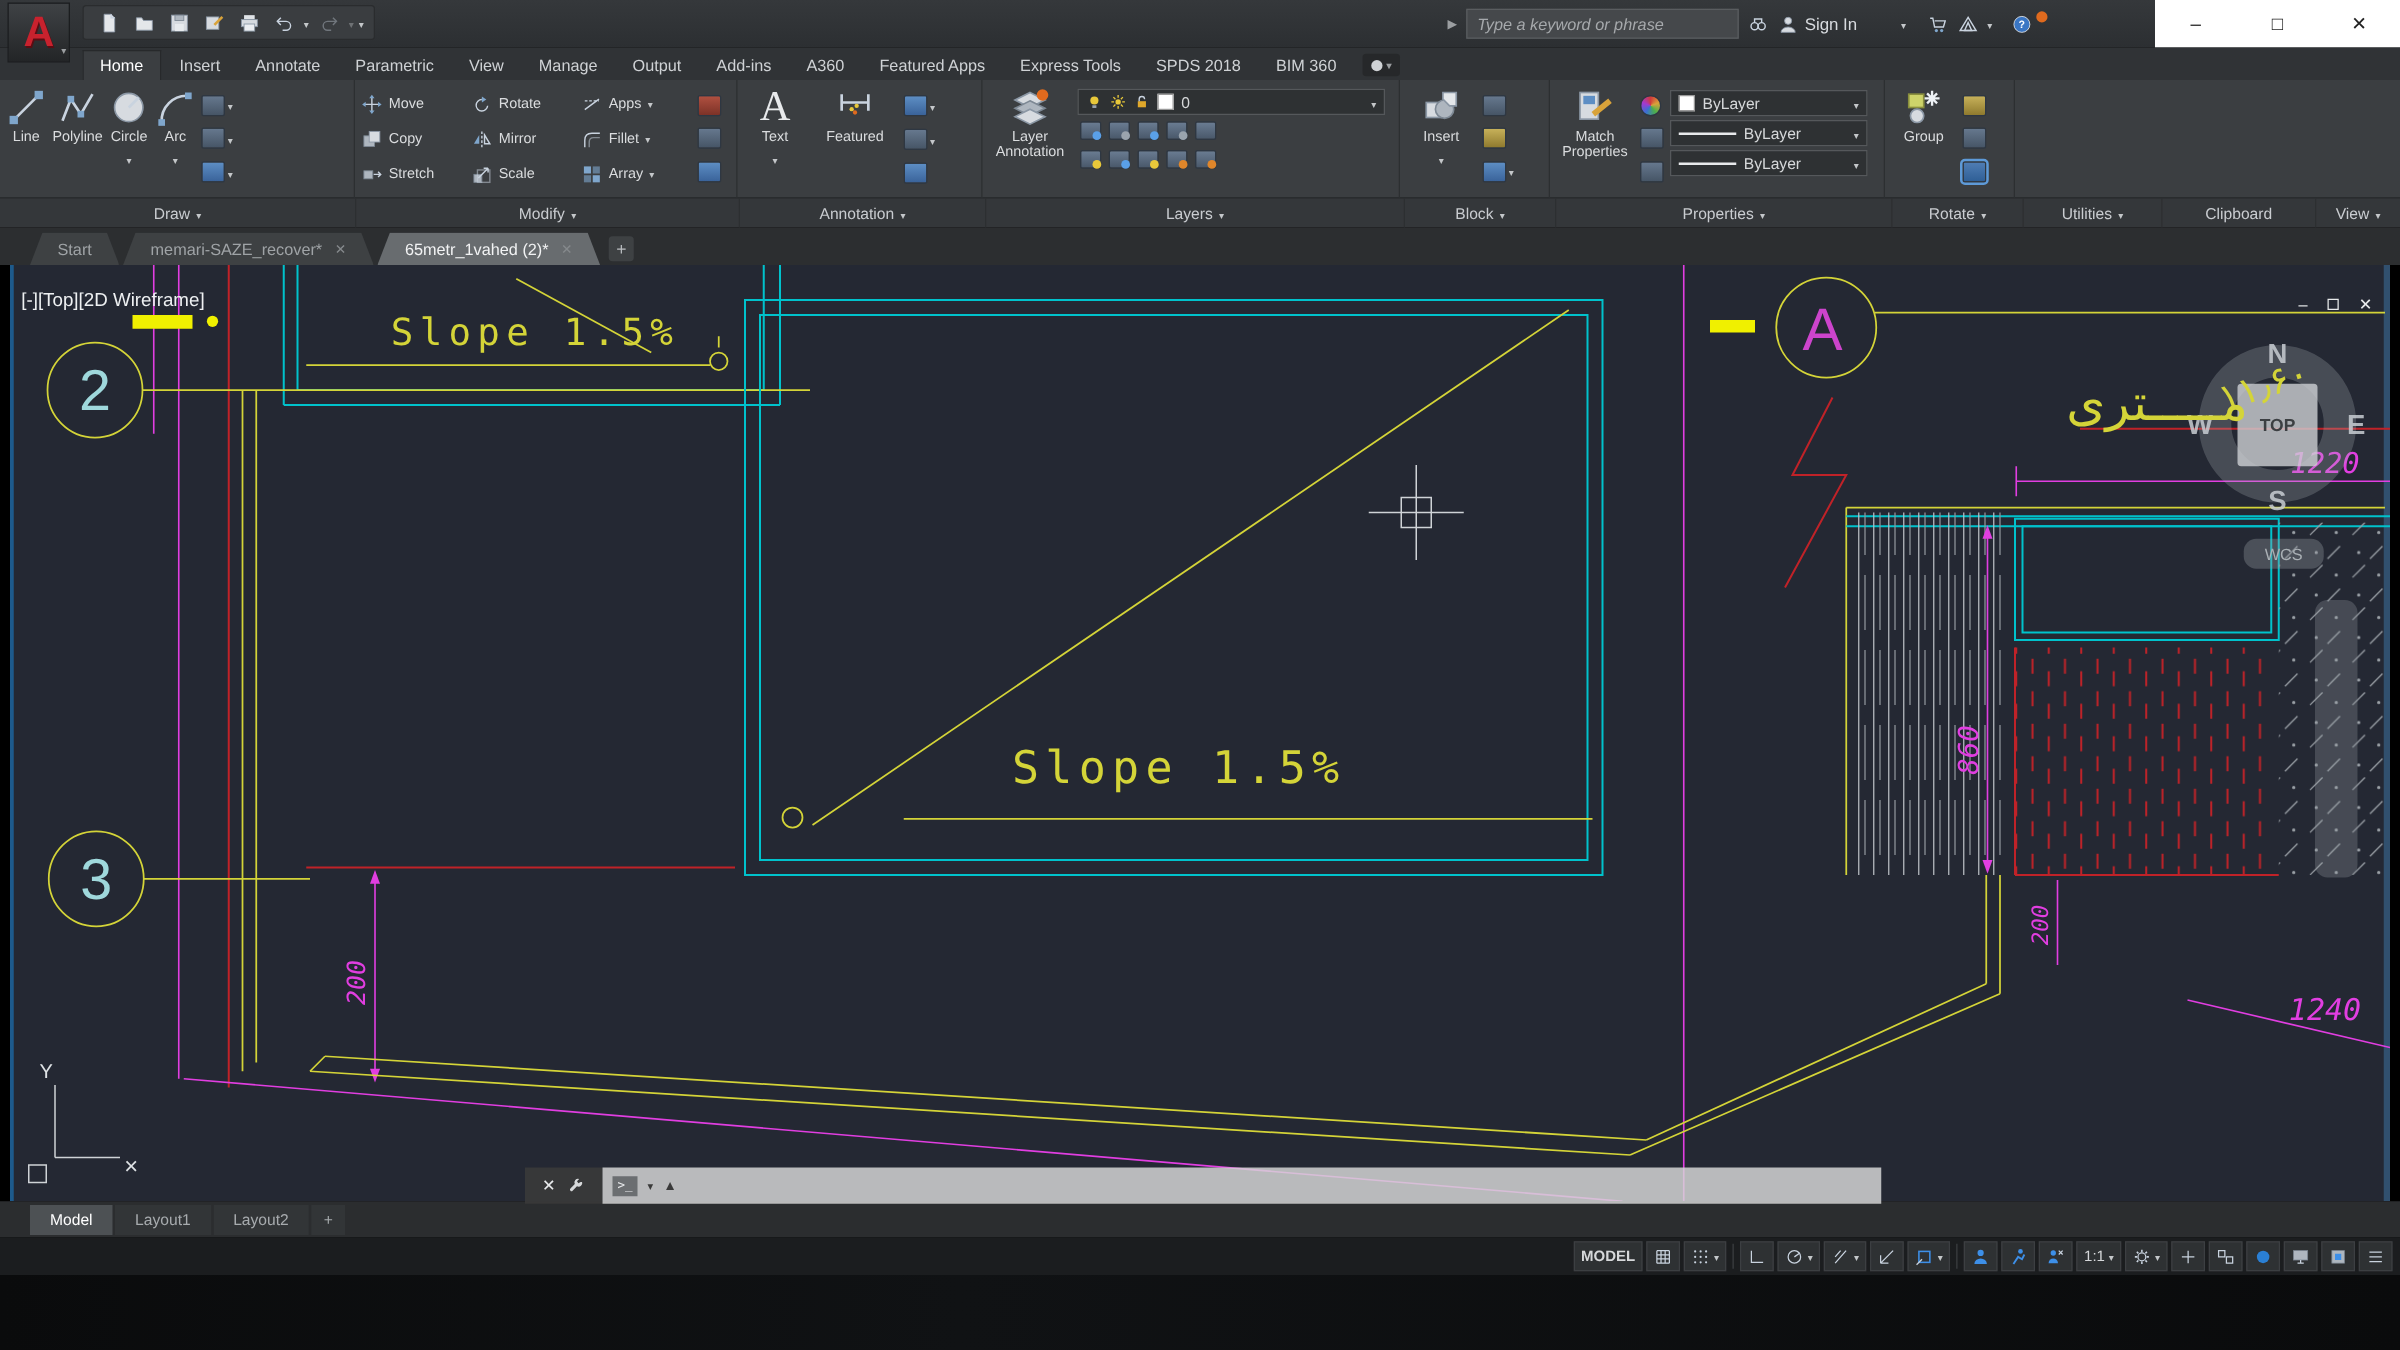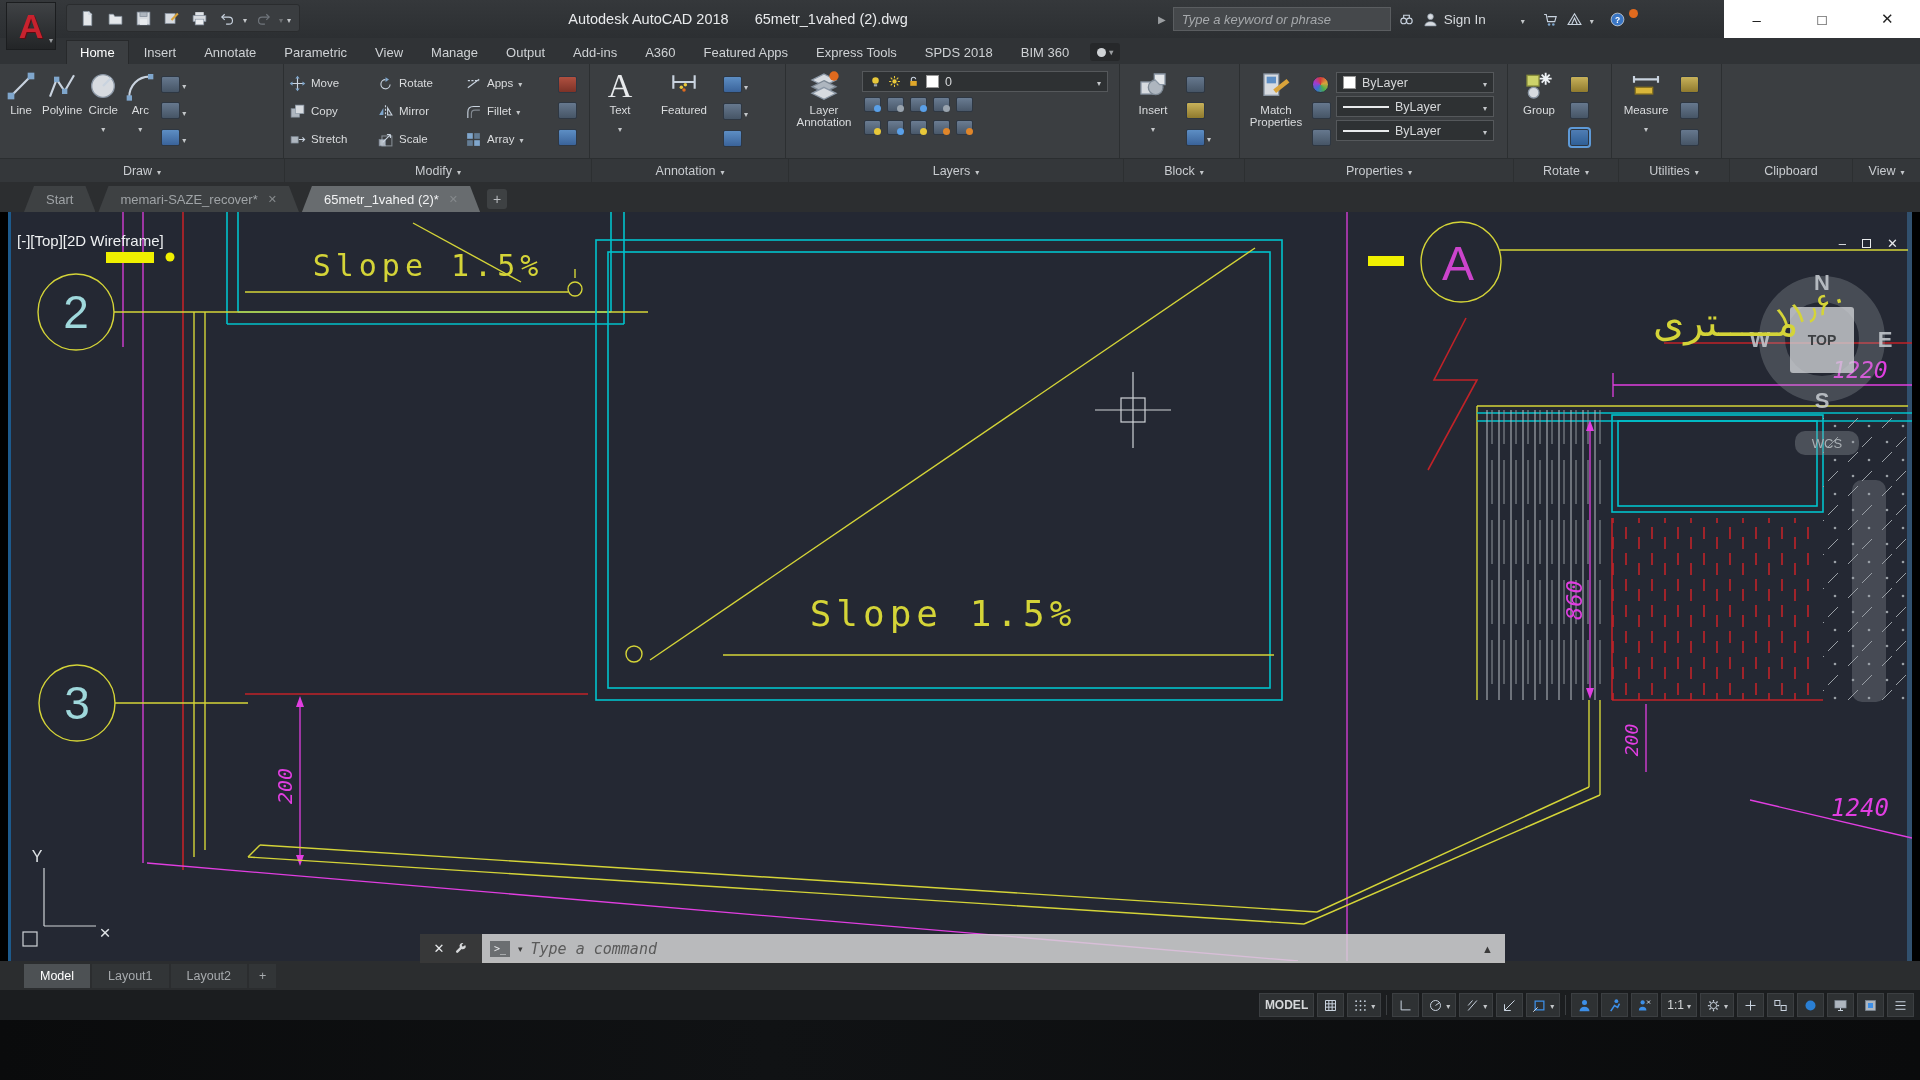--- a/index.html
+++ b/index.html
@@ -151,24 +151,20 @@
       <span class="arr"></span>
       <span class="qbtn dim">
           <svg viewBox="0 0 24 24">
             <path class="st" d="M16,6 L20,10 L16,14"></path>
             <path class="st" d="M20,10 h-10 a5,5 0 0 0 0,10 h4"></path>
           </svg>
         </span>
       <span class="arr dim"></span>
       <span class="arr"></span>
     </div>
-    <div class="ttl">
-      <span>Autodesk AutoCAD 2018</span>
-      <span>65metr_1vahed (2).dwg</span>
-    </div>
     <div class="infocenter">
       <span style="color:#9b9ea1;font-size:10px;">▶</span>
       <input class="search" placeholder="Type a keyword or phrase" style="">
       <span class="icbtn">
           <svg viewBox="0 0 24 24">
             <circle class="st" cx="8" cy="14" r="4"></circle>
             <circle class="st" cx="16" cy="14" r="4"></circle>
             <path class="st" d="M8,10 V6 h8 v4"></path>
           </svg>
         </span>
@@ -509,35 +505,20 @@
           </svg>
           <span class="lbl">Group</span>
         </span>
       <span class="scol">
         <span class="chip c-y"></span>
         <span class="chip"></span>
         <span class="chip hl"></span>
       </span>
     </div>
 
-    <div class="panel" style="width:110px">
-      <span class="bb" style="width:58px">
-          <svg viewBox="0 0 24 24">
-            <path class="st" d="M3,7 H21 M3,4.5 v5 M21,4.5 v5"></path>
-            <rect class="yf" x="4" y="13" width="13" height="5"></rect>
-          </svg>
-          <span class="lbl">Measure</span>
-          <span class="arr"></span>
-        </span>
-      <span class="scol">
-        <span class="chip c-y"></span>
-        <span class="chip"></span>
-        <span class="chip"></span>
-      </span>
-    </div>
 
 
   </div>
 
   <div class="panellabels">
     <span class="plbl" style="width:285px">
         <span>Draw</span>
         <span class="arr"></span>
       </span>
     <span class="plbl" style="width:307px">
@@ -751,21 +732,20 @@
   <div class="cmdline">
     <span class="cmdleft">
       <span>✕</span>
       <svg width="14" height="14" viewBox="0 0 24 24">
           <path d="M20,6 a5,5 0 0 1 -7,6 L7,18 a2,2 0 0 1 -3,-3 L10,9 a5,5 0 0 1 6,-7 l-3,3 2,3 3,-2 Z" fill="#d6d8da"></path>
         </svg>
     </span>
     <span class="cmdfield">
       <span class="cmdico">&gt;_</span>
       <span style="color:#3a3a3a;font-size:9px;">▾</span>
-      <input class="cmdinput" placeholder="Type a command" style="">
       <span class="cmdup">▲</span>
     </span>
   </div>
 
   <div class="modeltabs">
     <span class="mtab active">Model</span>
     <span class="mtab">Layout1</span>
     <span class="mtab">Layout2</span>
     <span class="mtab" style="padding:5px 10px;">+</span>
   </div>

